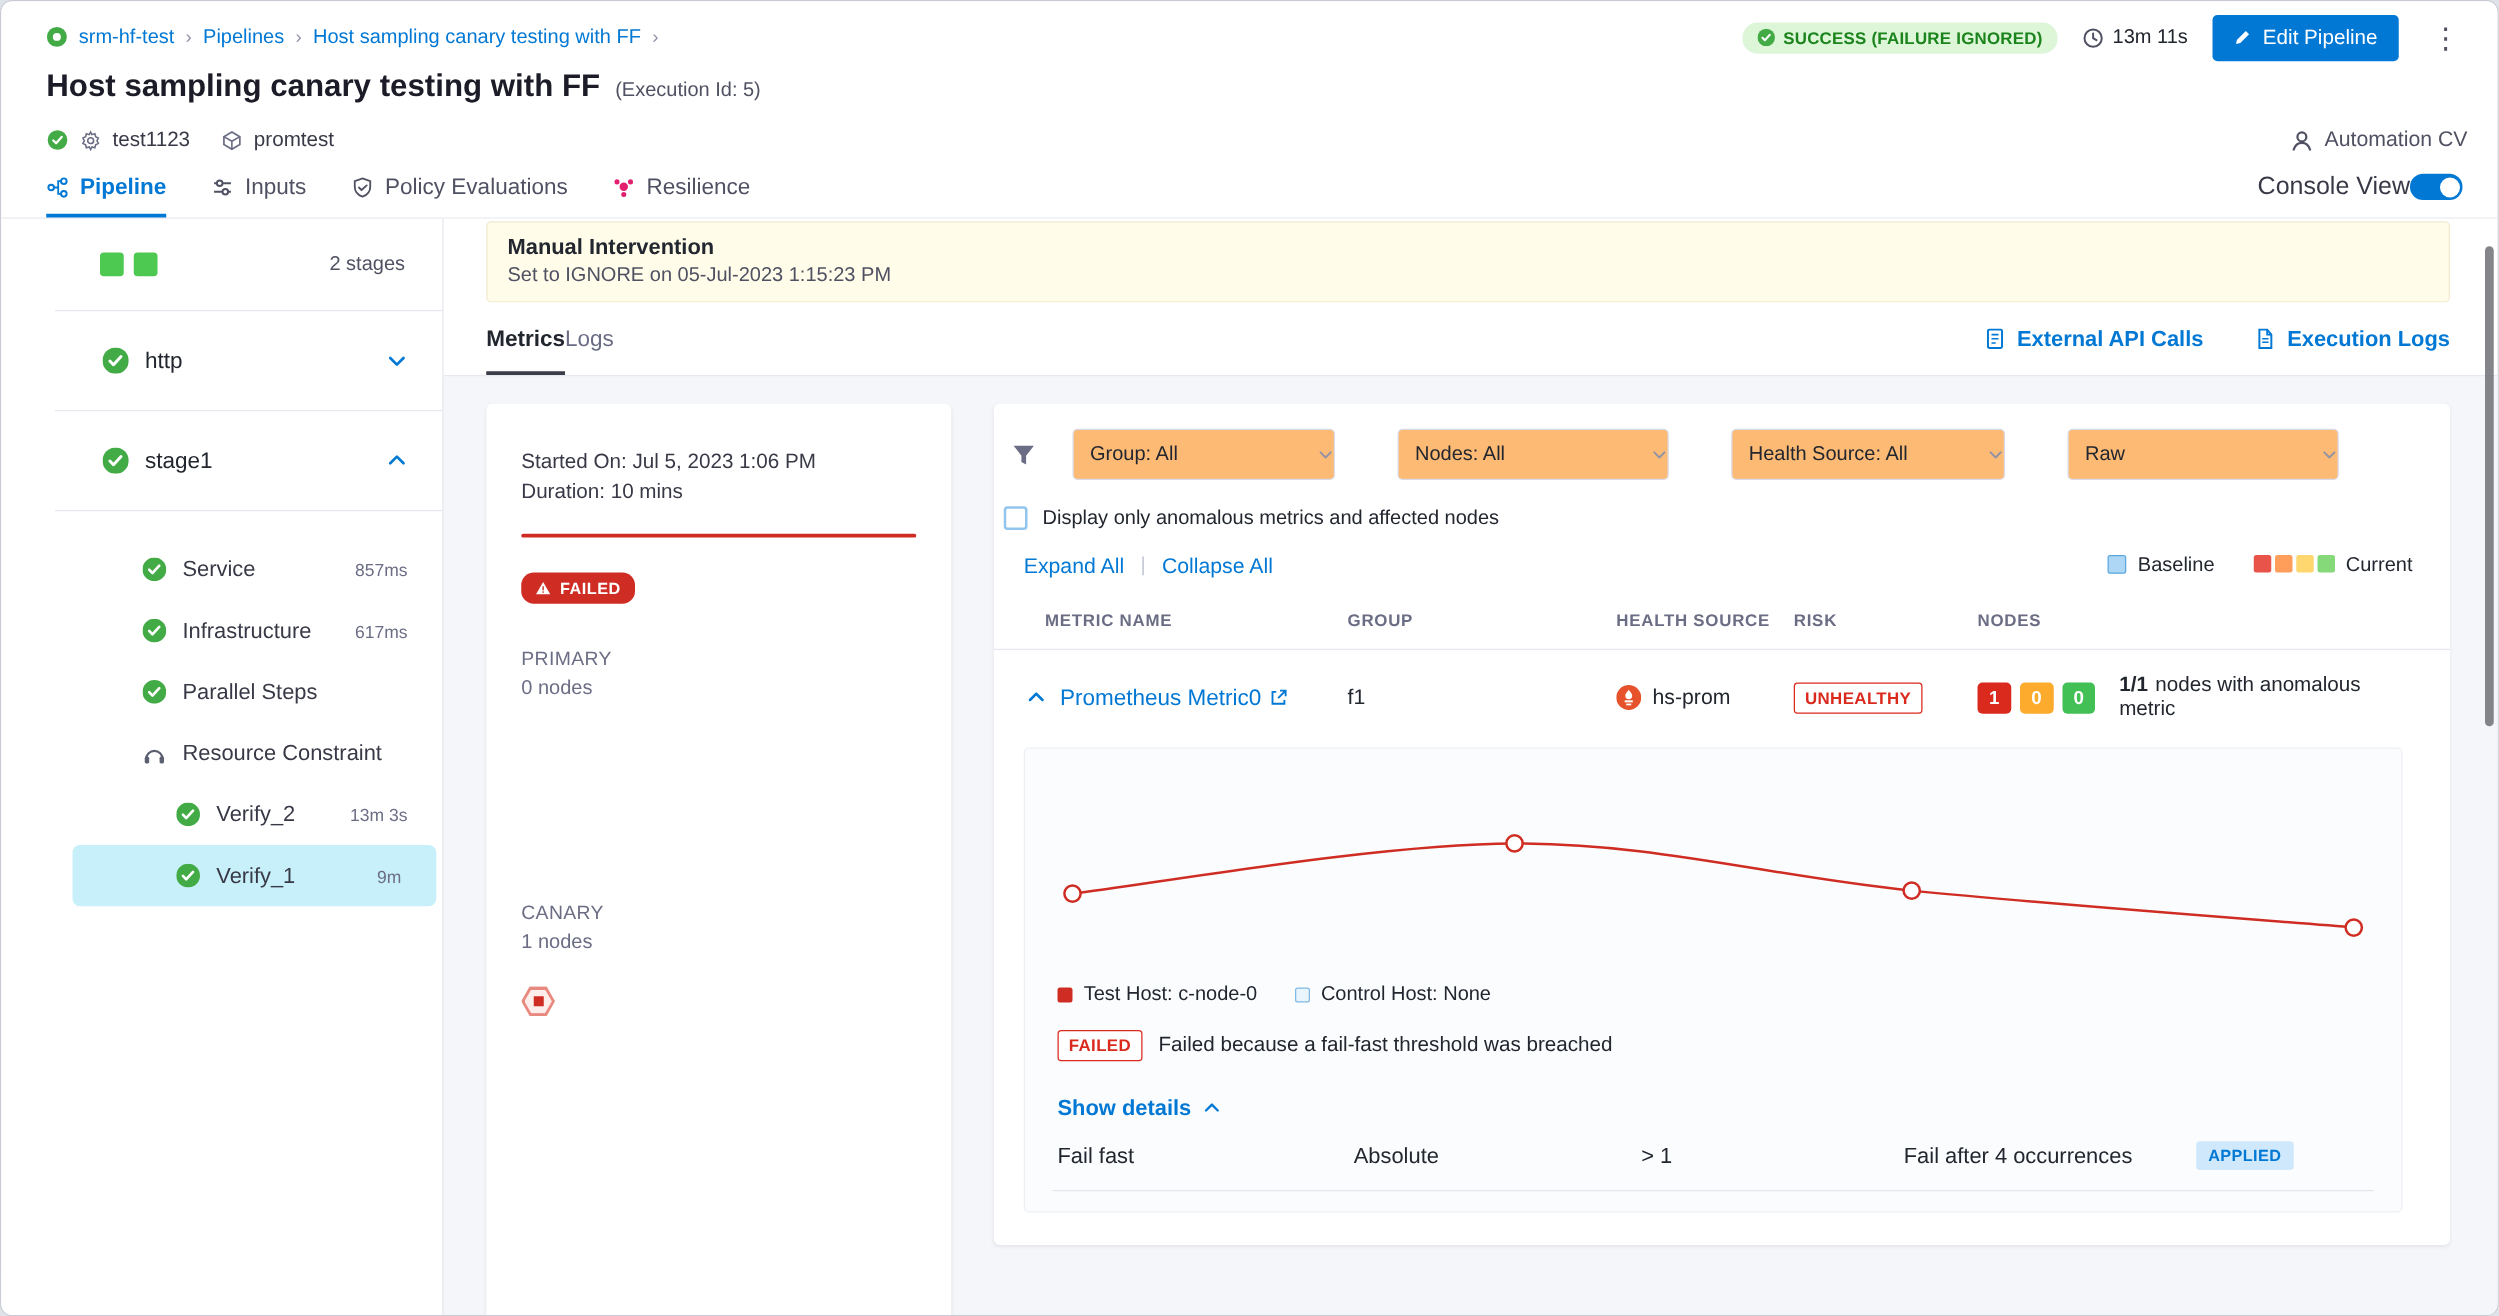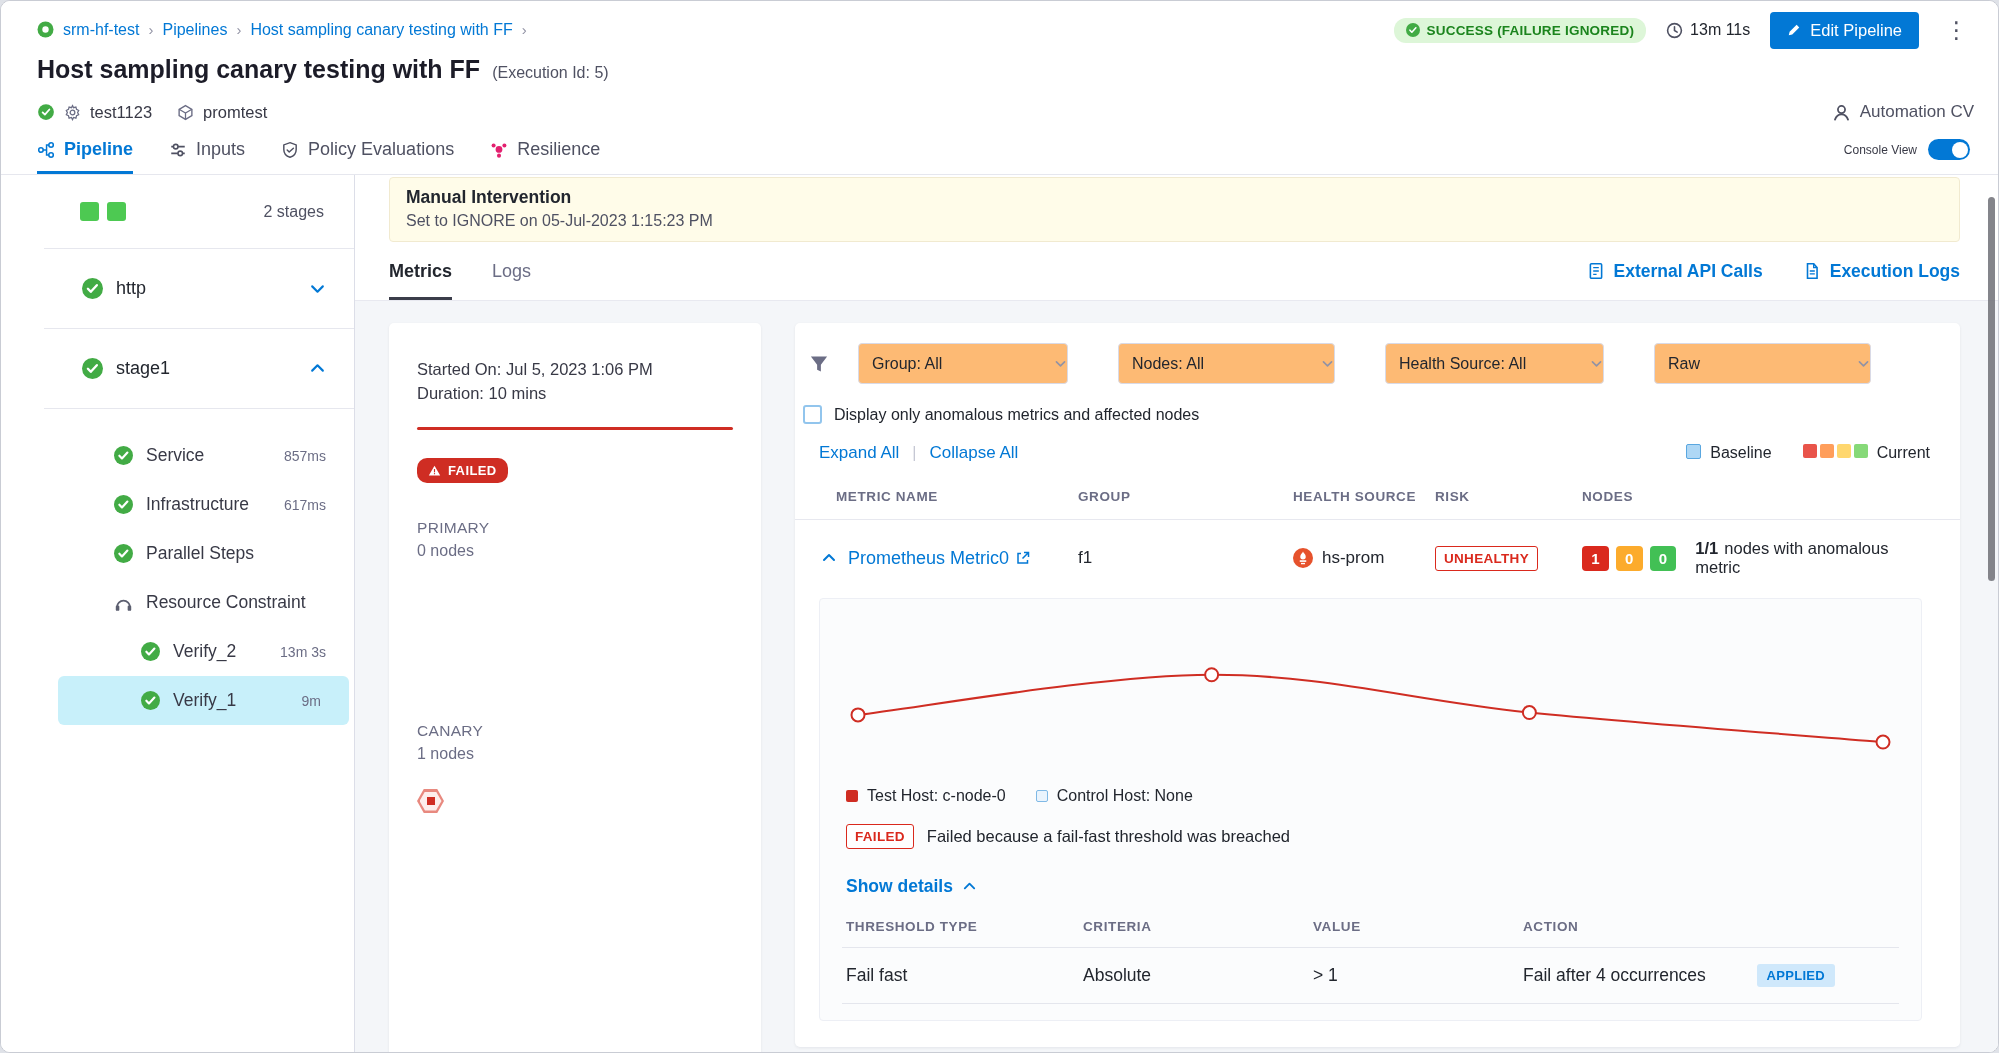--- a/index.html
+++ b/index.html
@@ -24,21 +24,21 @@
   .meta-row { display:flex; align-items:center; justify-content:space-between; margin-top:15px; height:26px; }
   .meta-left { display:flex; align-items:center; gap:9px; font-size:16.5px; color:#4f5162; }
   .meta-name { margin-right:16px; color:#383946; }
   .meta-right { display:flex; align-items:center; gap:9px; font-size:17px; color:#4f5162; }
 
   
   .tabbar { display:flex; align-items:center; justify-content:space-between; height:50px; padding:0 28px 0 36px; border-bottom:1px solid #e6e7ee; background:#fff; }
   .tabs { display:flex; align-items:center; gap:36px; height:100%; }
   .tab { display:flex; align-items:center; gap:9px; font-size:18px; color:#4f5162; height:100%; border-bottom:3px solid transparent; cursor:pointer; padding-top:3px; }
   .tab.active { color:#0278d5; font-weight:700; border-bottom-color:#0278d5; }
-  .console-view { display:flex; align-items:center; gap:11px; font-size:12px; color:#383946; }
+  .console-view { display:flex; align-items:center; font-size:20px; color:#383946; }
   .toggle { width:42px; height:21px; border-radius:11px; background:#0278d5; position:relative; cursor:pointer; display:inline-block; }
   .toggle .knob { position:absolute; right:2.5px; top:2.5px; width:16px; height:16px; border-radius:50%; background:#fff; }
 
   
   .content { flex:1; display:flex; min-height:0; }
 
   
   .sidebar { width:354px; min-width:354px; background:#fff; border-right:1px solid #dcdee8; display:flex; flex-direction:column;padding-left:43px; }
   .stages-header { height:74px; display:flex; align-items:center; justify-content:space-between; padding:0 30px 0 36px; border-bottom:1px solid #e6e7ee; }
   .stage-squares { display:flex; gap:8px; }
@@ -52,21 +52,21 @@
   .step .dur { margin-left:auto; font-size:14px; color:#6b6d85; }
   .step.selected { background:#c8f0fa; border-radius:6px; margin:0 5px 0 14px; padding-left:83px; }
 
   
   .main { flex:1; display:flex; flex-direction:column; min-width:0; background:#fff; }
   .banner-wrap { padding:2px 38px 0 34px; background:#fff; }
   .banner { background:#fffce9; border:1px solid #f1ead0; border-radius:4px; padding:9px 16px 11px 16px; }
   .banner-title { font-size:17.5px; font-weight:700; color:#22262e; }
   .banner-sub { font-size:16px; color:#4f5162; margin-top:4px; }
   .ptabs-row { display:flex; align-items:center; justify-content:space-between; padding:0 38px 0 34px; height:58px; background:#fff; }
-  .ptabs { display:flex; gap:40px; height:100%; align-items:center; }
+  .ptabs { display:flex; height:100%; align-items:center; }
   .ptab { font-size:18px; color:#6b6d85; height:100%; display:flex; align-items:center; border-bottom:3px solid transparent; cursor:pointer; padding-top:3px; }
   .ptab.active { color:#22262e; font-weight:700; border-bottom-color:#3b3d4a; }
   .plinks { display:flex; gap:40px; }
   .plink { display:flex; align-items:center; gap:9px; color:#0278d5; font-size:17.5px; font-weight:700; text-decoration:none; cursor:pointer; }
 
   .panels { flex:1; display:flex; gap:34px; padding:22px 38px 0 34px; background:#f4f6f9; border-top:1px solid #e8e9f0; min-height:0; overflow:hidden; }
 
   
   .summary-panel { width:372px; min-width:372px; background:#fff; border-radius:5px 5px 0 0; box-shadow:0 1px 3px rgba(40,41,61,.08); padding:34px 28px; }
   .sum-line { font-size:16.5px; color:#383946; line-height:24px; }
@@ -585,26 +585,20 @@
 
             <a class="show-details">
               <span>Show details</span>
               <span class="icon">
                 <svg width="15" height="15" viewBox="0 0 16 16">
                     <path d="M3 10l5-5 5 5" stroke="#0278d5" stroke-width="2" fill="none" stroke-linecap="round" stroke-linejoin="round"></path>
                   </svg>
               </span>
             </a>
 
-            <div class="thead">
-              <span>THRESHOLD TYPE</span>
-              <span>CRITERIA</span>
-              <span>VALUE</span>
-              <span>ACTION</span>
-            </div>
             <div class="trow">
               <span>Fail fast</span>
               <span>Absolute</span>
               <span>&gt; 1</span>
               <span class="action-cell">
                 <span>Fail after 4 occurrences</span>
                 <span class="applied-badge">APPLIED</span>
               </span>
             </div>
           </div>

